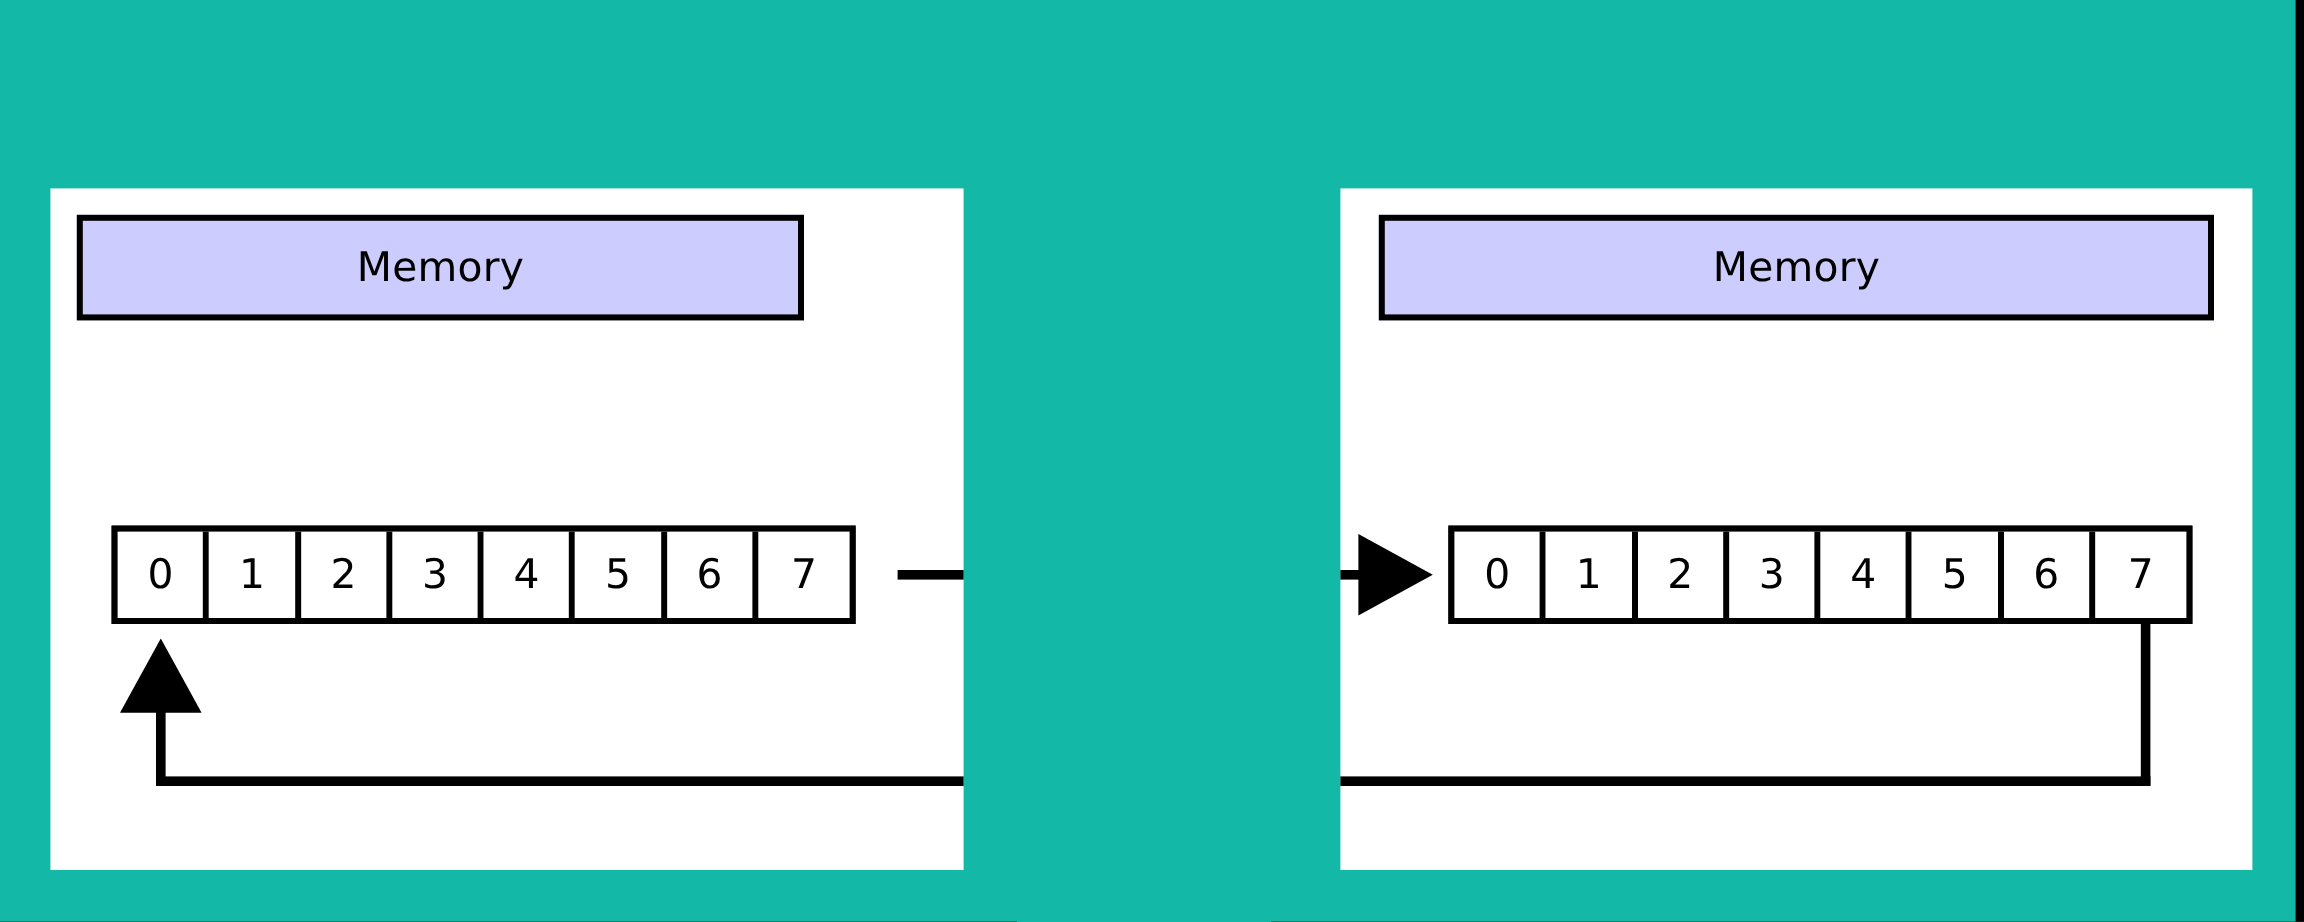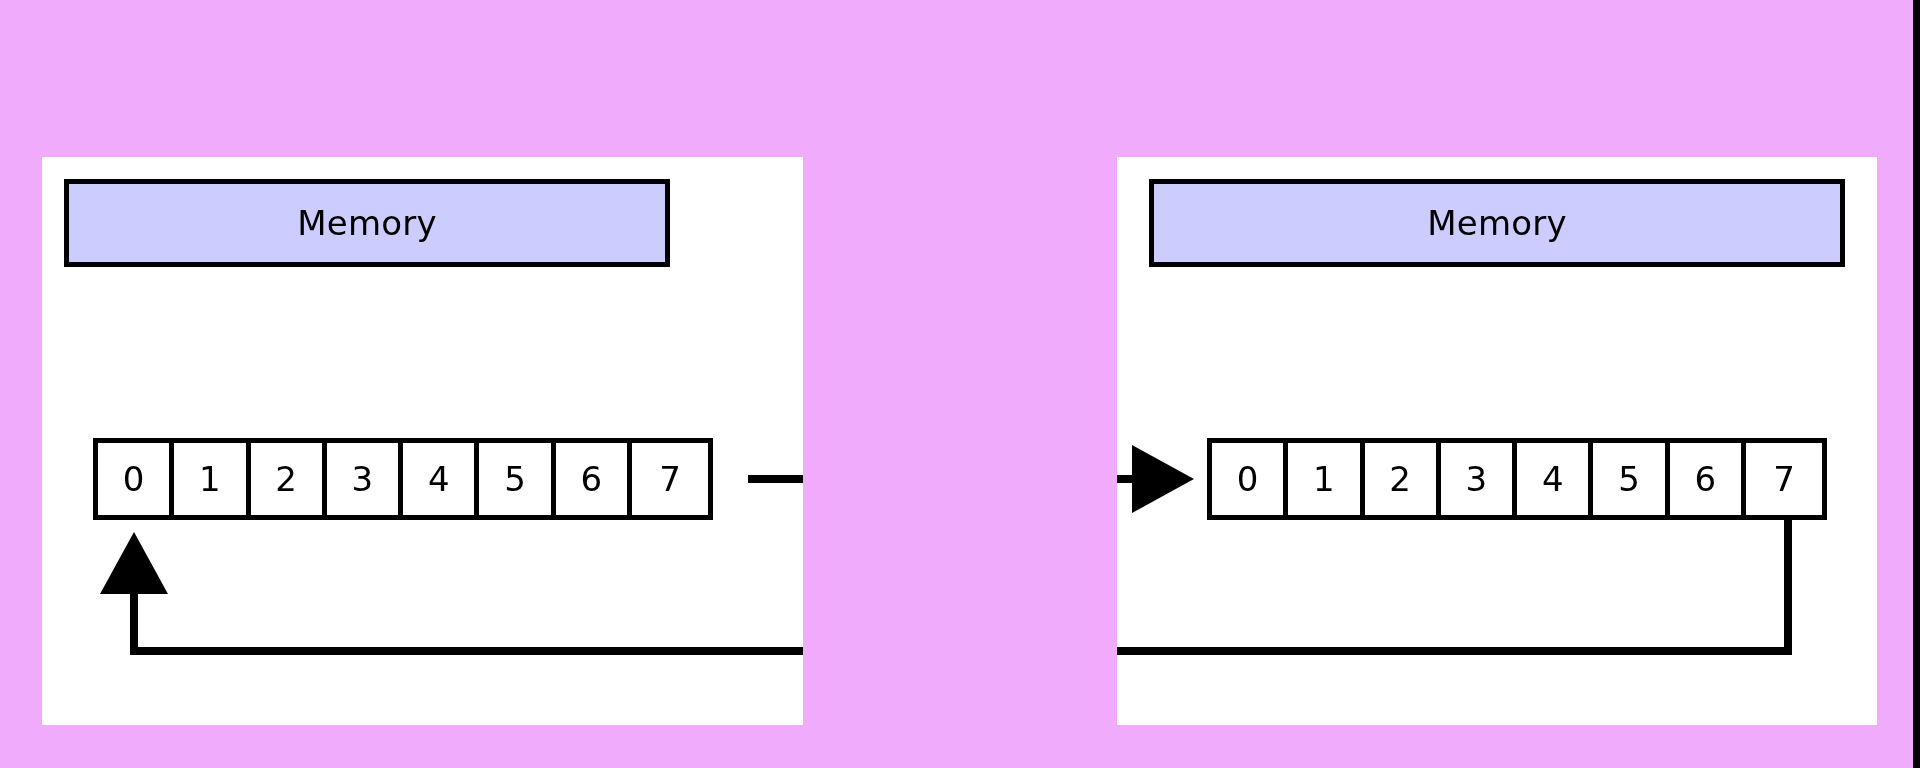--- a/index.html
+++ b/index.html
@@ -10,21 +10,21 @@
   body {
     width: 1920px;
     height: 768px;
     overflow: hidden;
     font-family: "DejaVu Sans", sans-serif;
   }
   #stage {
     position: relative;
     width: 1913px;
     height: 768px;
-    background: #f0abfc;
+    background: #14b8a6;
   }
 
   .panel {
     position: absolute;
     background: #ffffff;
     box-sizing: border-box;
   }
 
   .mem-header {
     position: absolute;

